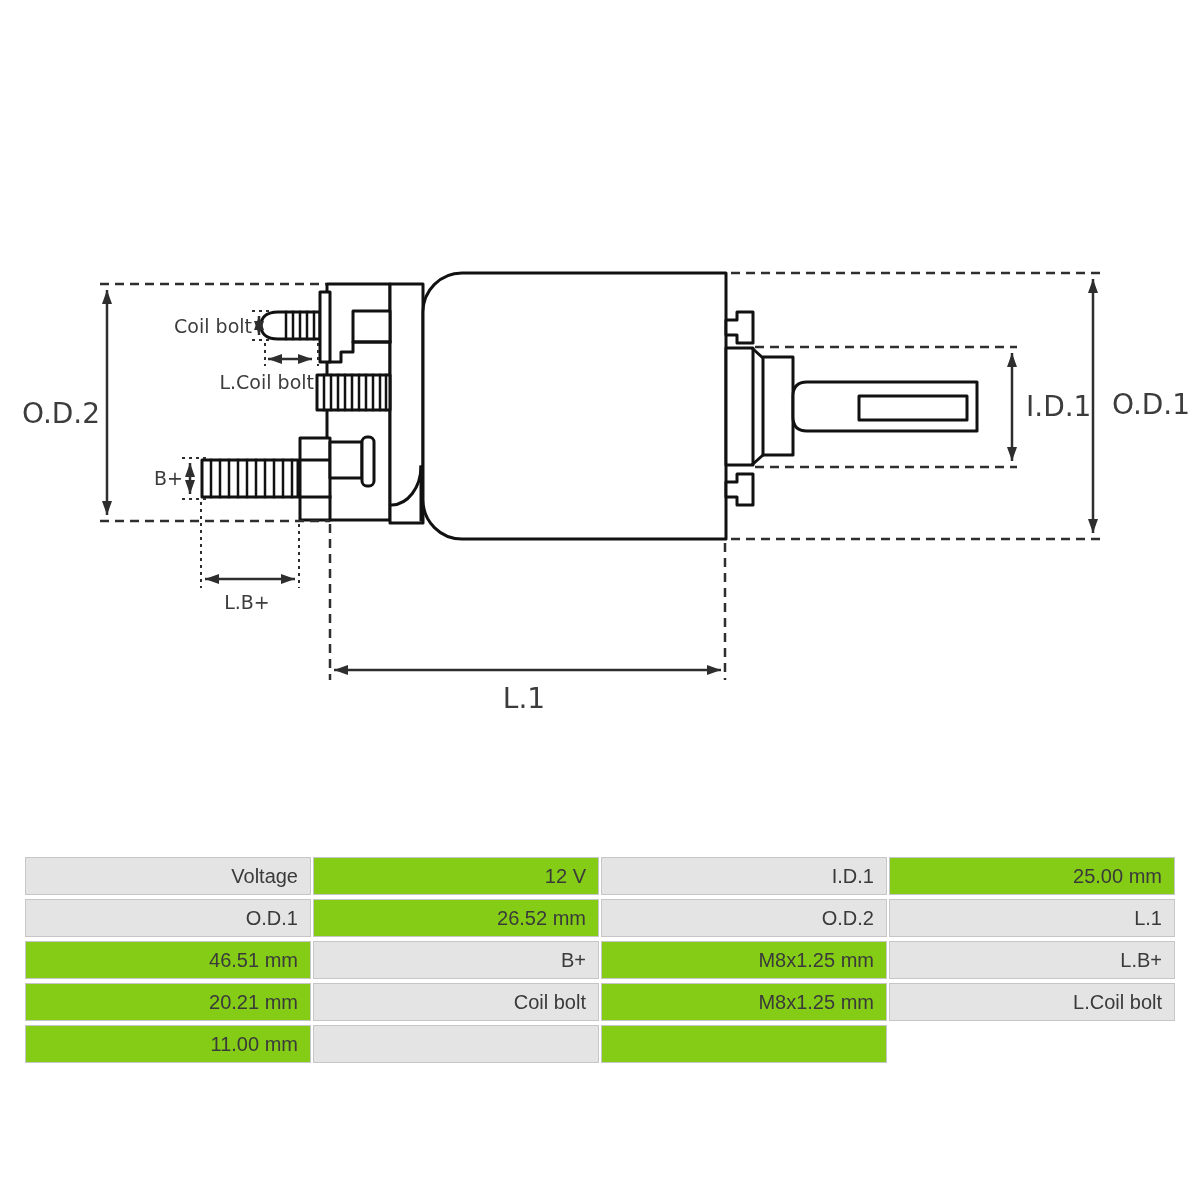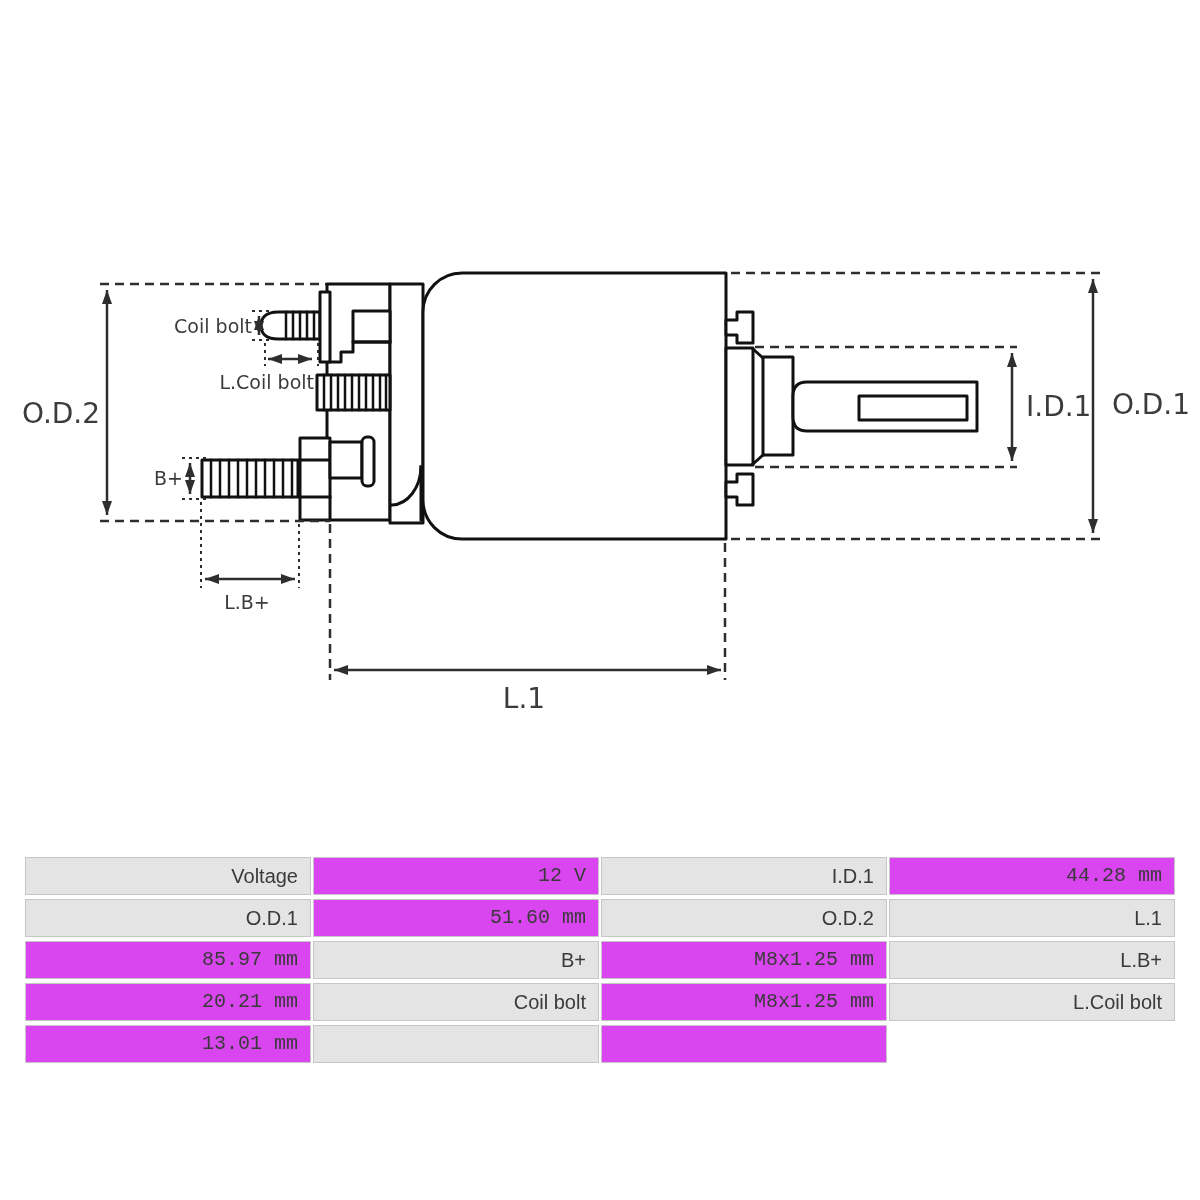--- a/index.html
+++ b/index.html
@@ -42,21 +42,21 @@
     line-height: 36px;
     border: 1px solid #c6c6c6;
     font-size: 20px;
     color: #3a3a3a;
     text-align: right;
     padding-right: 12px;
     overflow: hidden;
     white-space: nowrap;
   }
   .cell.lab { background: #e4e4e4; }
-  .cell.val { background: #d946ef; font-family: Liberation Mono, monospace; }
+  .cell.val { background: #84cc16; }
 </style>
 </head>
 <body>
 
 <div id="stage">
 
   <svg id="drawing" width="1200" height="820" viewBox="0 0 1200 820">
     <defs>
       <marker id="ah" markerUnits="userSpaceOnUse" markerWidth="16" markerHeight="12" refX="15" refY="6" orient="auto-start-reverse">
         <path d="M1,1 L15,6 L1,11 Z" fill="#2e2e2e" stroke="none"></path>
@@ -186,35 +186,35 @@
     <text class="dim-label-lg" x="524" y="708" text-anchor="middle">L.1</text>
     <text class="dim-label-lg" x="1026" y="416">I.D.1</text>
     <text class="dim-label-lg" x="1112" y="414">O.D.1</text>
   </svg>
 
   <div id="spec-table">
 
     <div class="cell lab">Voltage</div>
     <div class="cell val">12 V</div>
     <div class="cell lab">I.D.1</div>
-    <div class="cell val">44.28 mm</div>
+    <div class="cell val">25.00 mm</div>
 
     <div class="cell lab">O.D.1</div>
-    <div class="cell val">51.60 mm</div>
+    <div class="cell val">26.52 mm</div>
     <div class="cell lab">O.D.2</div>
 
     <div class="cell lab">L.1</div>
-    <div class="cell val">85.97 mm</div>
+    <div class="cell val">46.51 mm</div>
     <div class="cell lab">B+</div>
     <div class="cell val">M8x1.25 mm</div>
 
     <div class="cell lab">L.B+</div>
     <div class="cell val">20.21 mm</div>
     <div class="cell lab">Coil bolt</div>
     <div class="cell val">M8x1.25 mm</div>
 
     <div class="cell lab">L.Coil bolt</div>
-    <div class="cell val">13.01 mm</div>
+    <div class="cell val">11.00 mm</div>
     <div class="cell lab"></div>
     <div class="cell val"></div>
   </div>
 
 </div>
 
 </body></html>

